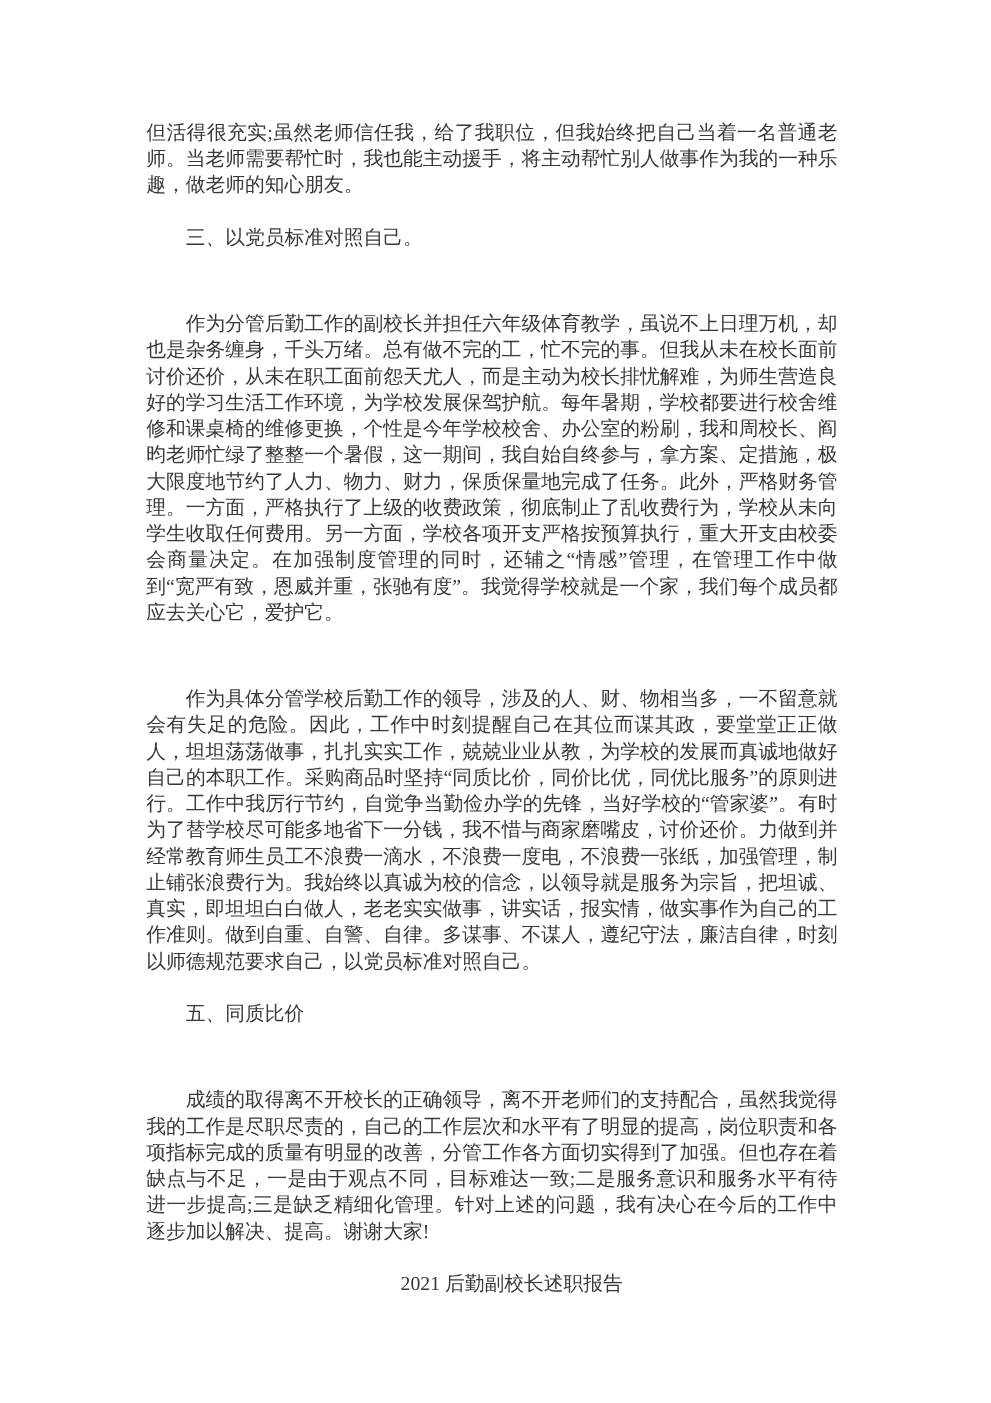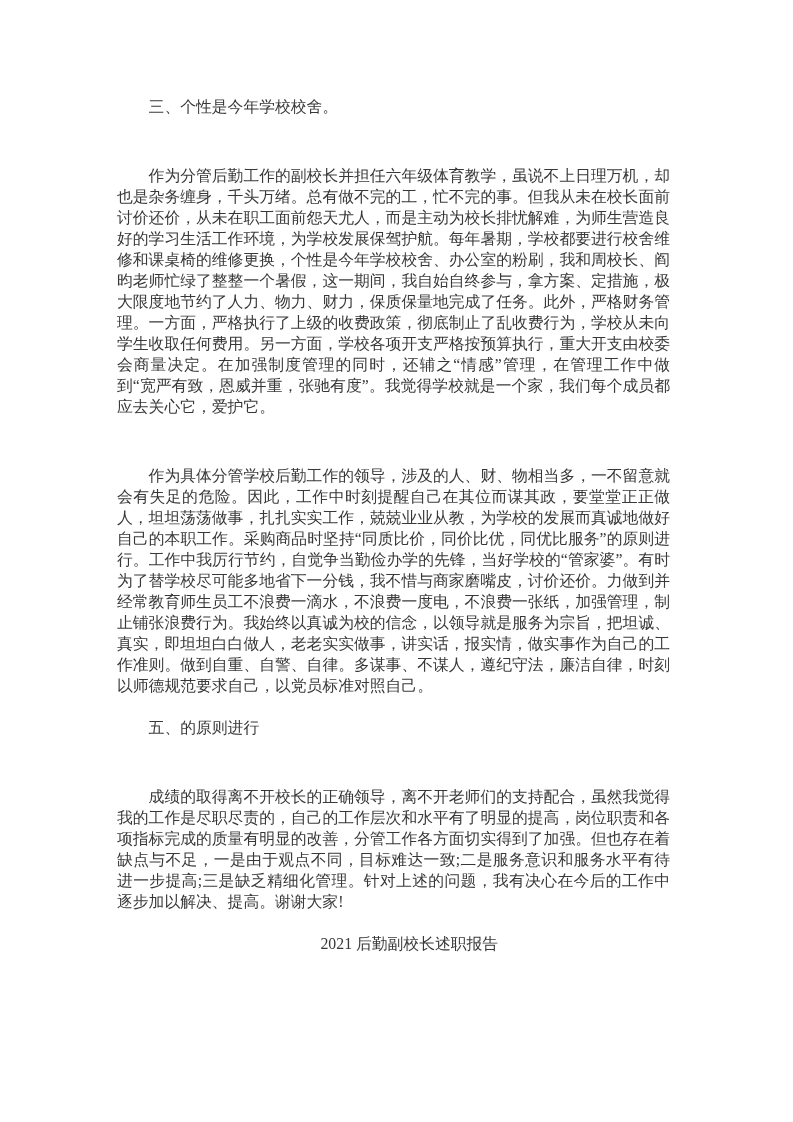--- a/index.html
+++ b/index.html
@@ -37,26 +37,27 @@
   }
   .closing-line {
     text-align: center;
     text-indent: 2em;
   }
 </style>
 </head>
 <body>
 
 <div class="page-content">
+  <p class="para no-indent">但活得很充实;虽然老师信任我，给了我职位，但我始终把自己当着一名普通老师。当老师需要帮忙时，我也能主动援手，将主动帮忙别人做事作为我的一种乐趣，做老师的知心朋友。</p>
 
-  <p class="heading">三、个性是今年学校校舍。</p>
+  <p class="heading">三、以党员标准对照自己。</p>
 
   <p class="para indent">作为分管后勤工作的副校长并担任六年级体育教学，虽说不上日理万机，却也是杂务缠身，千头万绪。总有做不完的工，忙不完的事。但我从未在校长面前讨价还价，从未在职工面前怨天尤人，而是主动为校长排忧解难，为师生营造良好的学习生活工作环境，为学校发展保驾护航。每年暑期，学校都要进行校舍维修和课桌椅的维修更换，个性是今年学校校舍、办公室的粉刷，我和周校长、阎昀老师忙绿了整整一个暑假，这一期间，我自始自终参与，拿方案、定措施，极大限度地节约了人力、物力、财力，保质保量地完成了任务。此外，严格财务管理。一方面，严格执行了上级的收费政策，彻底制止了乱收费行为，学校从未向学生收取任何费用。另一方面，学校各项开支严格按预算执行，重大开支由校委会商量决定。在加强制度管理的同时，还辅之“情感”管理，在管理工作中做到“宽严有致，恩威并重，张驰有度”。我觉得学校就是一个家，我们每个成员都应去关心它，爱护它。</p>
 
 
   <p class="para indent">作为具体分管学校后勤工作的领导，涉及的人、财、物相当多，一不留意就会有失足的危险。因此，工作中时刻提醒自己在其位而谋其政，要堂堂正正做人，坦坦荡荡做事，扎扎实实工作，兢兢业业从教，为学校的发展而真诚地做好自己的本职工作。采购商品时坚持“同质比价，同价比优，同优比服务”的原则进行。工作中我厉行节约，自觉争当勤俭办学的先锋，当好学校的“管家婆”。有时为了替学校尽可能多地省下一分钱，我不惜与商家磨嘴皮，讨价还价。力做到并经常教育师生员工不浪费一滴水，不浪费一度电，不浪费一张纸，加强管理，制止铺张浪费行为。我始终以真诚为校的信念，以领导就是服务为宗旨，把坦诚、真实，即坦坦白白做人，老老实实做事，讲实话，报实情，做实事作为自己的工作准则。做到自重、自警、自律。多谋事、不谋人，遵纪守法，廉洁自律，时刻以师德规范要求自己，以党员标准对照自己。</p>
 
-  <p class="heading">五、的原则进行</p>
+  <p class="heading">五、同质比价</p>
 
   <p class="para indent">成绩的取得离不开校长的正确领导，离不开老师们的支持配合，虽然我觉得我的工作是尽职尽责的，自己的工作层次和水平有了明显的提高，岗位职责和各项指标完成的质量有明显的改善，分管工作各方面切实得到了加强。但也存在着缺点与不足，一是由于观点不同，目标难达一致;二是服务意识和服务水平有待进一步提高;三是缺乏精细化管理。针对上述的问题，我有决心在今后的工作中逐步加以解决、提高。谢谢大家!</p>
 
   <p class="closing-line">2021 后勤副校长述职报告</p>
 </div>
 
 </body></html>

